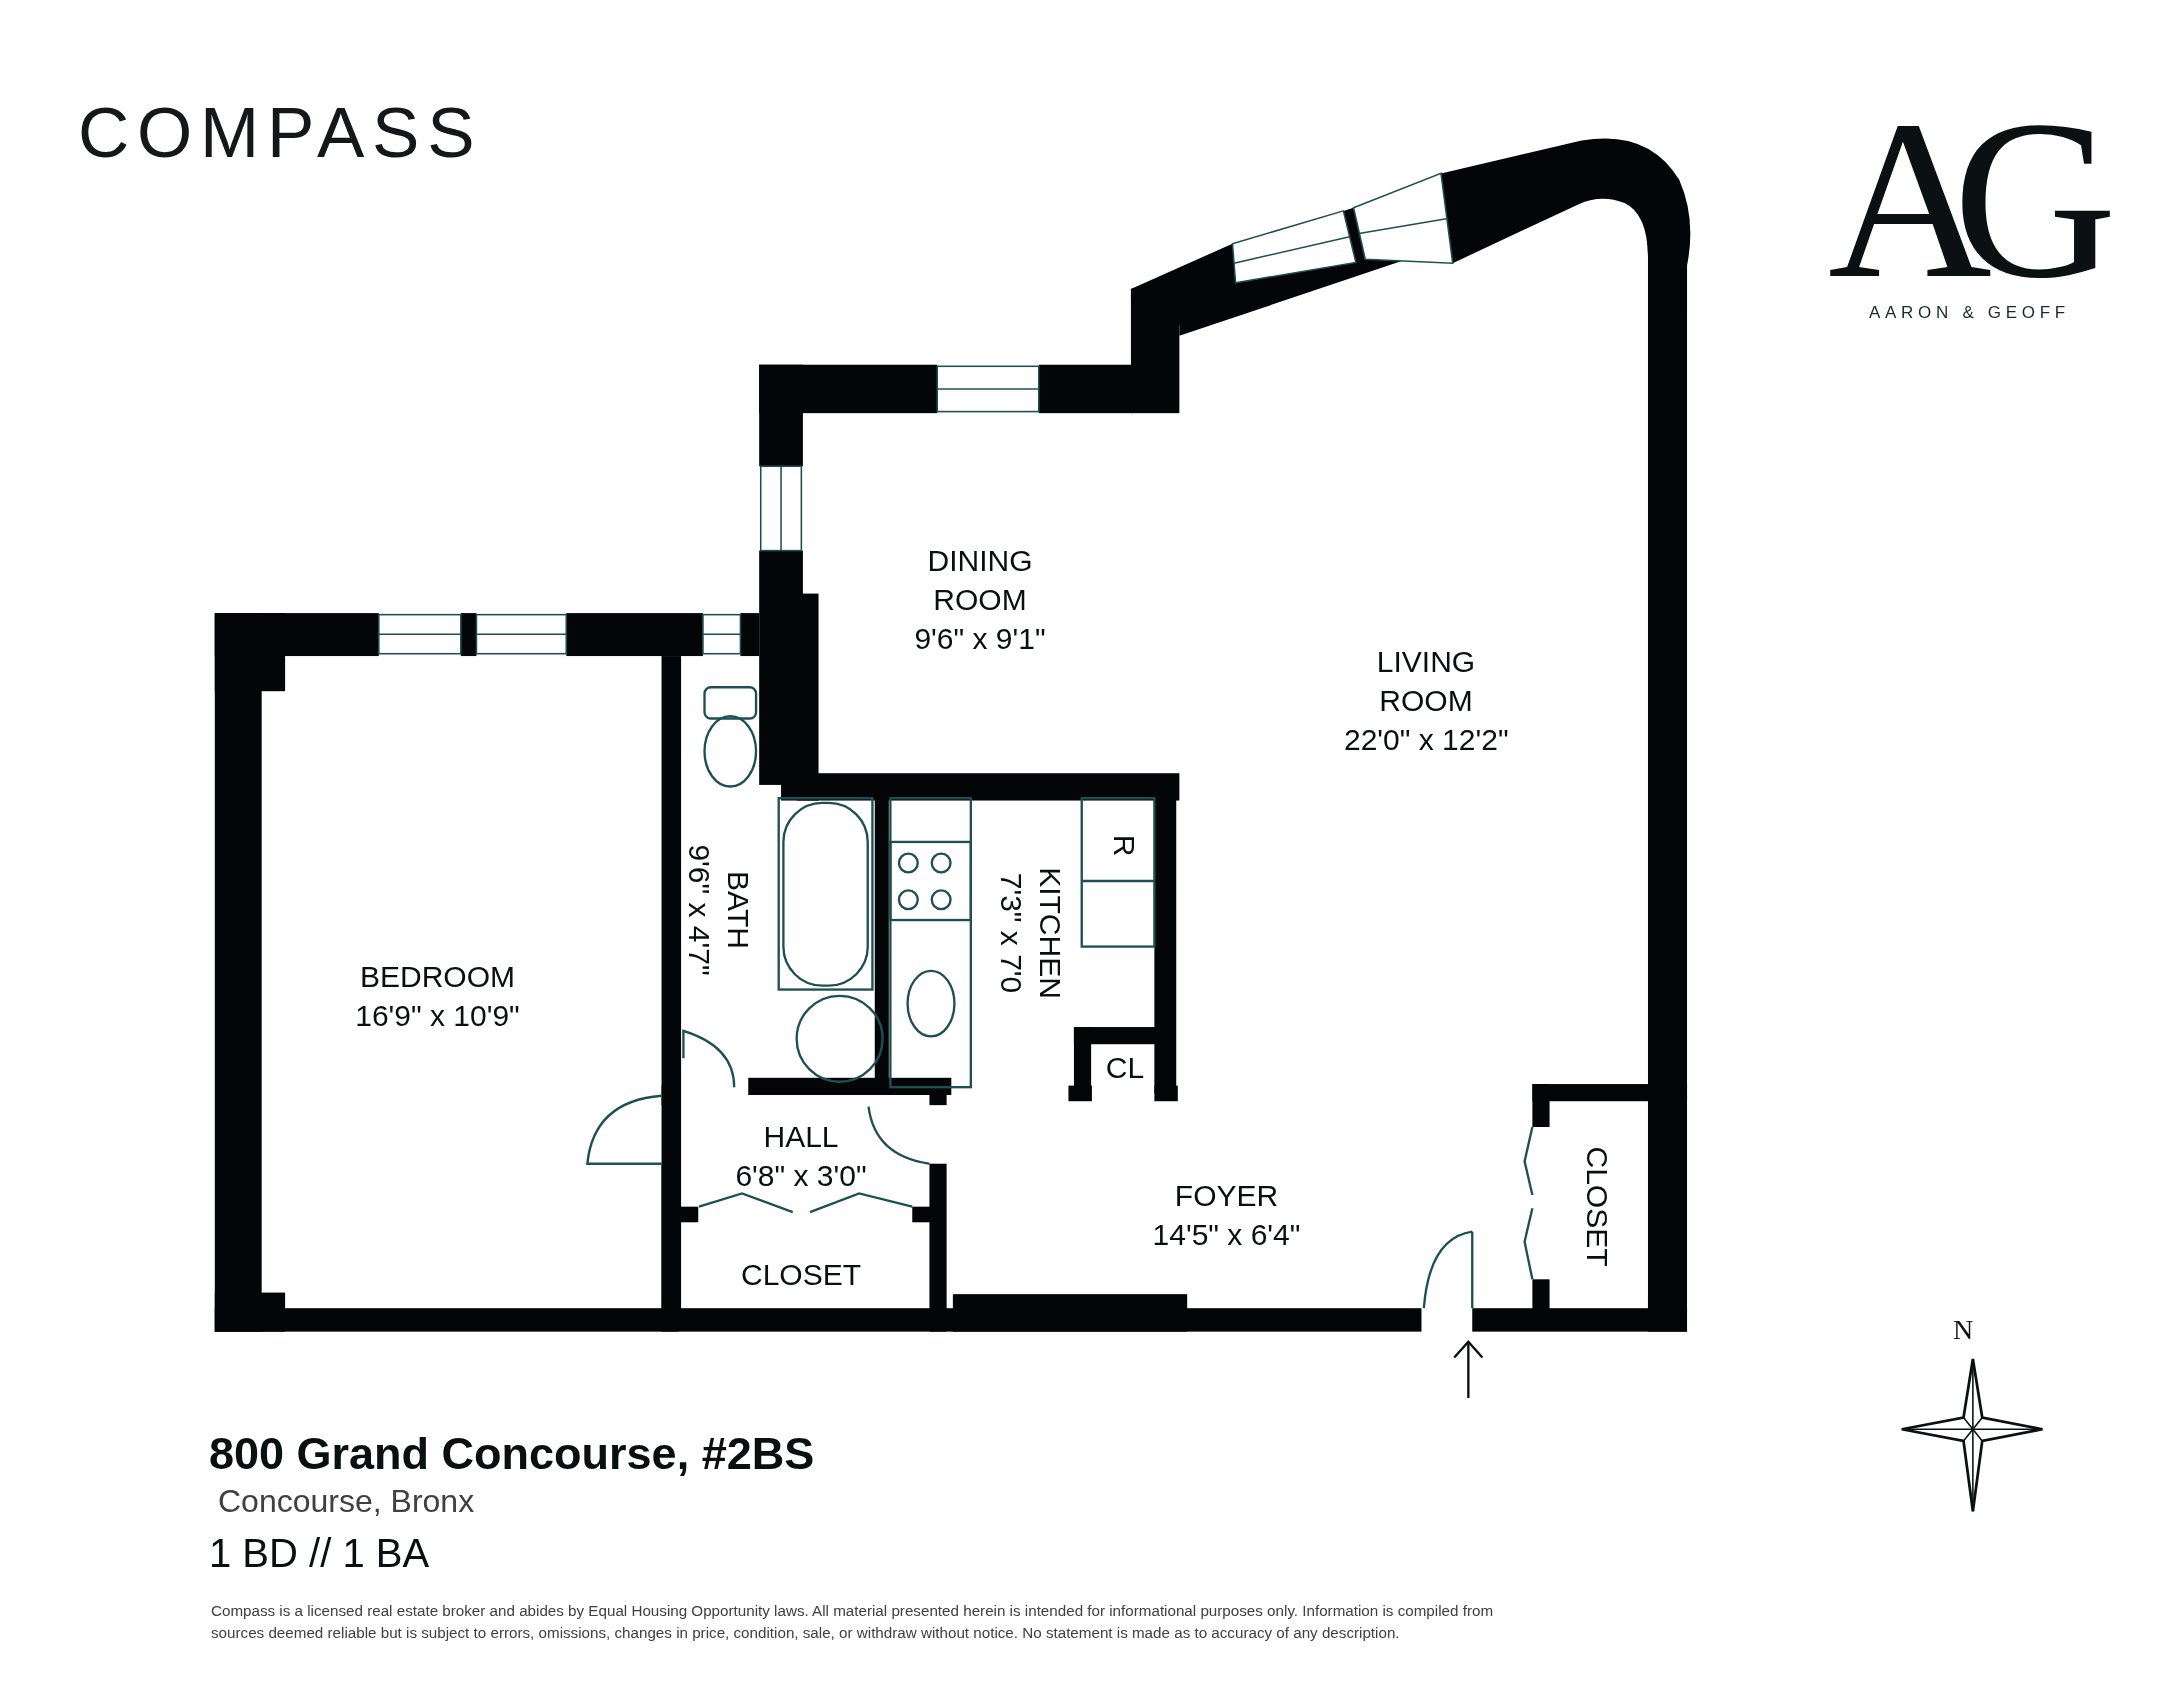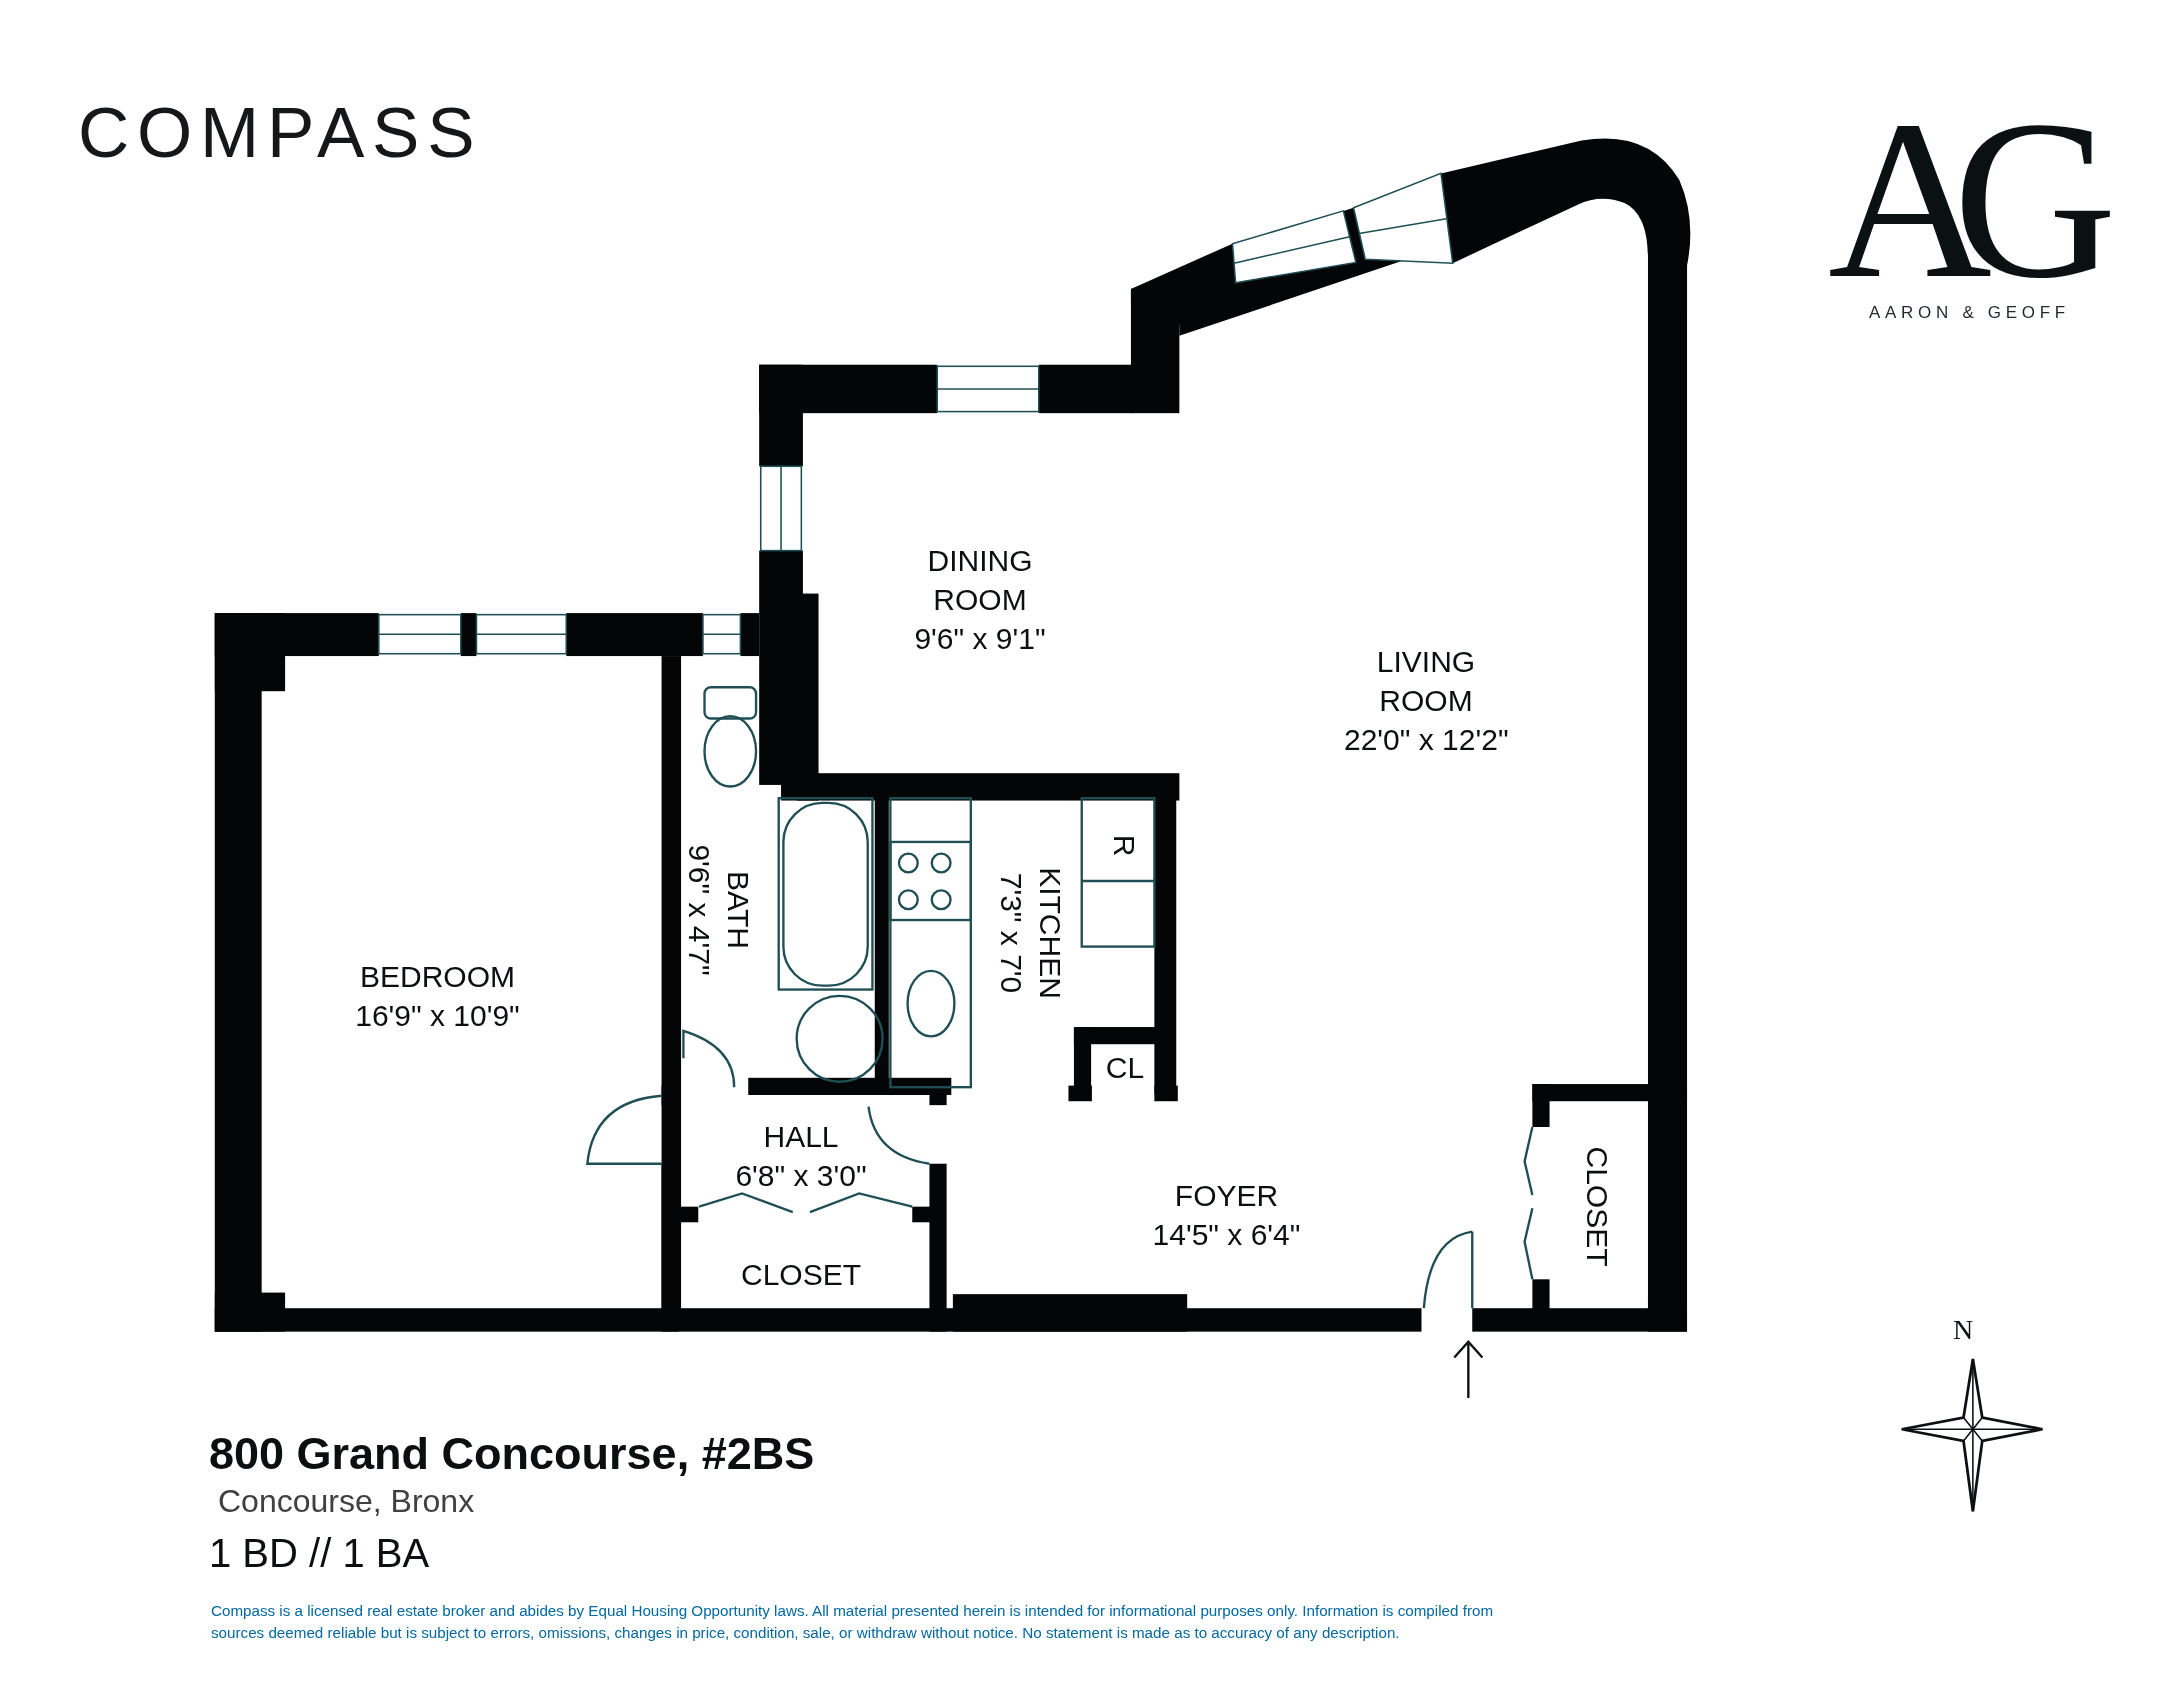--- a/index.html
+++ b/index.html
@@ -7,21 +7,21 @@
   .abs { position: absolute; }
   .compass-logo { left: 78px; top: 92px; font-size: 71px; letter-spacing: 7.8px; font-weight: 400; color: #151719; }
   .ag-logo { left: 1828px; top: 98px; width: 297px; height: 234px; }
   .ag-mark { position: absolute; left: 0; top: 0; font-family: "Liberation Serif", "DejaVu Serif", serif; font-size: 227px; line-height: 203px; color: #0b1112; letter-spacing: -39px; }
   .ag-sub { position: absolute; left: 41px; top: 205px; font-size: 17px; letter-spacing: 4.7px; color: #1c2a2c; white-space: nowrap; }
   .plan { left: 0; top: 0; }
   .room-label { font-size: 30px; text-align: center; line-height: 39px; color: #0c0f10; white-space: nowrap; }
   .addr-title { left: 209px; top: 1428px; font-size: 45px; font-weight: 700; color: #0c0f10; white-space: nowrap; }
   .addr-sub { left: 218px; top: 1483px; font-size: 32px; color: #404040; white-space: nowrap; }
   .addr-beds { left: 209px; top: 1531px; font-size: 40px; color: #0c0f10; white-space: nowrap; }
-  .disclaimer { left: 211px; top: 1600px; font-size: 15.2px; line-height: 22px; color: #0369a1; width: 1718px; }
+  .disclaimer { left: 211px; top: 1600px; font-size: 15.2px; line-height: 22px; color: #404040; width: 1718px; }
   .disclaimer div { white-space: nowrap; }
   .north { left: 1953px; top: 1314px; font-family: "Liberation Serif", "DejaVu Serif", serif; font-size: 28px; color: #0b1112; }
 </style>
 </head>
 <body>
 
 <div class="abs compass-logo">COMPASS</div>
 
 <div class="abs ag-logo">
   <div class="ag-mark">AG</div>

